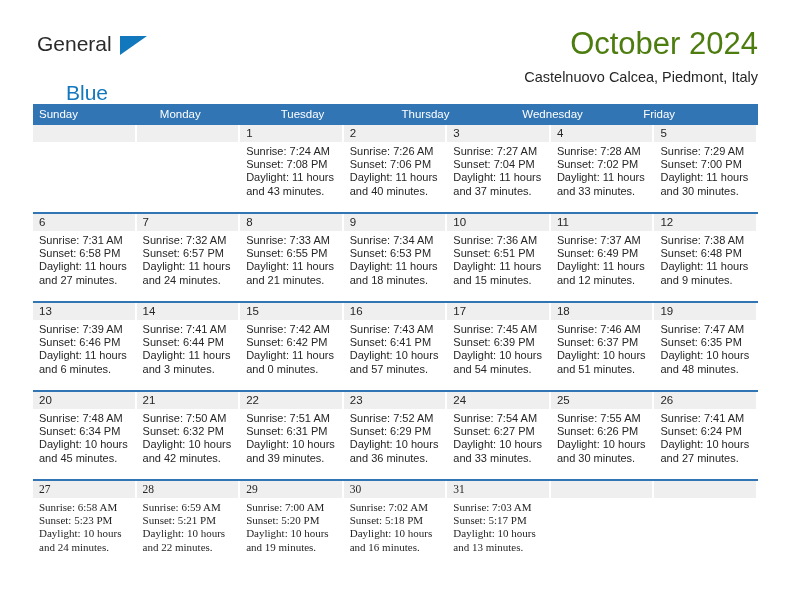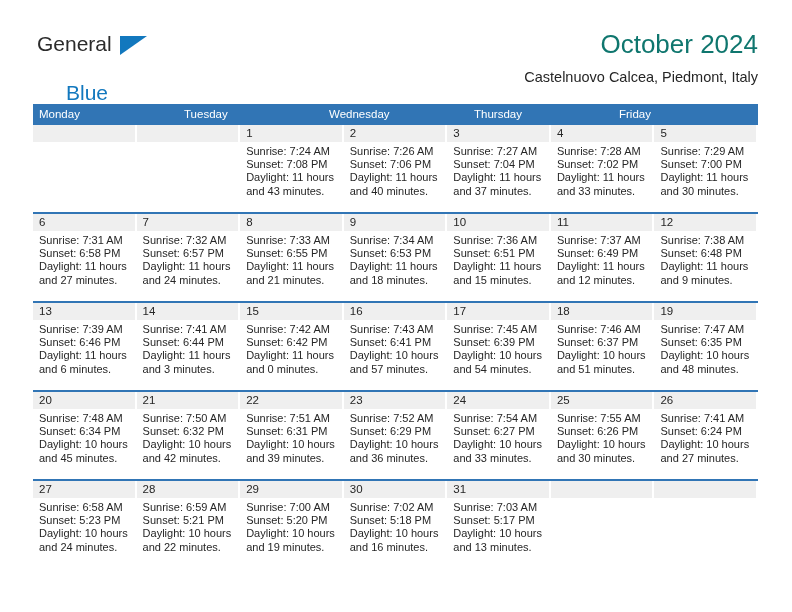--- a/index.html
+++ b/index.html
@@ -66,22 +66,22 @@
     margin-top: 27px;
   }
 
   .title-block {
     position: absolute;
     right: 0;
     top: 0;
     text-align: right;
   }
   .cal-title {
-    font-size: 26px;
-    color: #0f766e;
+    font-size: 31px;
+    color: #4d7c0f;
     line-height: 32px;
     white-space: nowrap;
   }
   .cal-subtitle {
     font-size: 14.5px;
     color: #262626;
     line-height: 20px;
     margin-top: 7px;
     white-space: nowrap;
   }
@@ -111,20 +111,21 @@
   }
 
   .week {
     display: flex;
     height: 89px;
     border-bottom: 2px solid #3175b5;
     box-sizing: border-box;
   }
   .week:last-child {
     border-bottom: none;
+    font-family: Liberation Serif, serif;
   }
 
   .day {
     flex: 1 1 0;
     box-sizing: border-box;
     background: #ffffff;
     position: relative;
     padding-right: 2px;
   }
   .day-head {
@@ -163,24 +164,25 @@
     <div class="title-block">
       <div class="cal-title">October 2024</div>
       <div class="cal-subtitle">Castelnuovo Calcea, Piedmont, Italy</div>
     </div>
 
   </div>
 
   <div class="calendar">
 
     <div class="weekdays">
+      <div class="weekday">Sunday</div>
       <div class="weekday">Monday</div>
       <div class="weekday">Tuesday</div>
+      <div class="weekday">Thursday</div>
       <div class="weekday">Wednesday</div>
-      <div class="weekday">Thursday</div>
       <div class="weekday">Friday</div>
     </div>
 
     <div id="weeks-container">
         <div class="week">
           <div class="day">
             <div class="day-head"></div>
             <div class="day-body">
               <div></div>
               <div></div>

